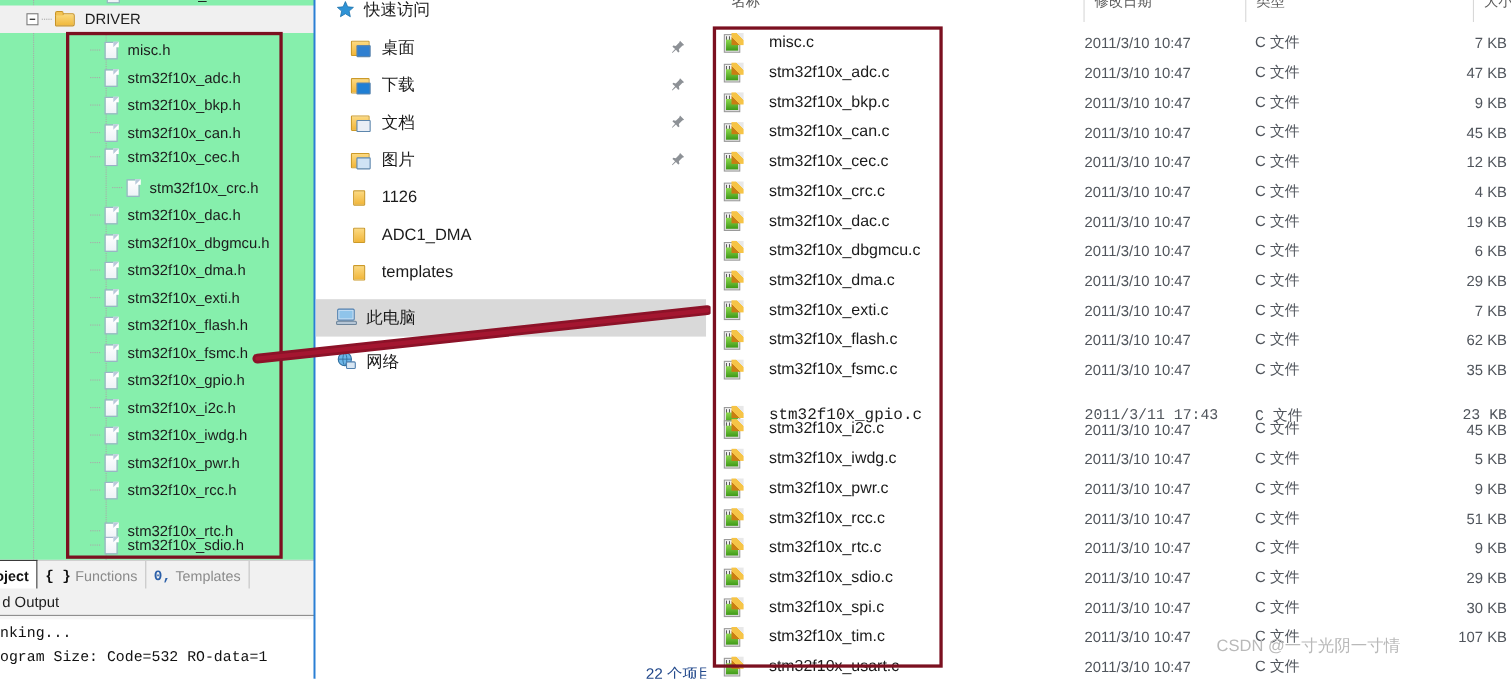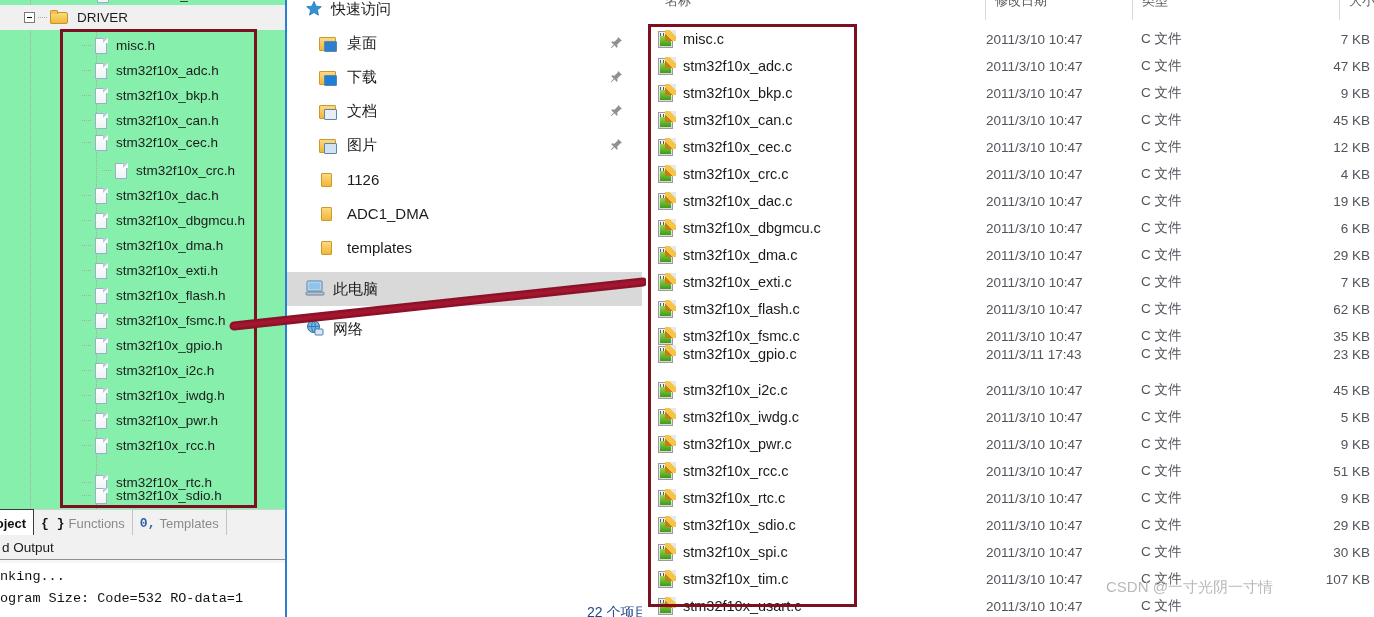--- a/index.html
+++ b/index.html
@@ -162,21 +162,21 @@
   }
   .cfile-ic .bars{
     position:absolute;left:2px;top:2px;width:10px;height:4px;
     background:repeating-linear-gradient(90deg,#5b5b5b 0 1px,transparent 1px 3px);
   }
   .cfile-ic .pen{
     position:absolute;right:-1px;top:-1px;width:11px;height:11px;
     background:linear-gradient(45deg,#c97e12 0 35%,#f6c447 35% 70%,#e8e8e8 70% 100%);
     transform:rotate(0deg);
   }
-  .fname{font-size:14.5px;color:#1b1b1b;margin-left:8px;text-align:center;}
+  .fname{font-size:14.5px;color:#1b1b1b;margin-left:24px;text-align:center;}
   .fdate{position:absolute;left:341px;font-size:13.5px;color:#50555c;}
   .ftype{position:absolute;left:496px;font-size:13.5px;color:#50555c;}
   .fsize{position:absolute;left:600px;width:125px;text-align:right;font-size:13.5px;color:#50555c;}
 
   
   .redbox{position:absolute;border:3px solid #7b1020;box-sizing:border-box;pointer-events:none;}
   #redbox-left{left:60px;top:29px;width:197px;height:479px;}
   #redbox-right{left:648px;top:24px;width:209px;height:583px;}
   #red-arrow{
     position:absolute;left:228px;top:272px;width:418px;height:62px;pointer-events:none;
@@ -597,21 +597,21 @@
         <span class="pg"></span>
         <span class="bars"></span>
         <span class="grn"></span>
         <span class="pen"></span>
       </span>
       <span class="fname">stm32f10x_fsmc.c</span>
       <span class="fdate">2011/3/10 10:47</span>
       <span class="ftype">C 文件</span>
       <span class="fsize">35 KB</span>
     </div>
-    <div class="frow" style="top: 340px;">
+    <div class="frow" style="top: 364px; font-family: Liberation Mono, monospace;">
       <span style="display:inline-block;width:13px"></span>
       <span class="cfile-ic">
         <span class="pg"></span>
         <span class="bars"></span>
         <span class="grn"></span>
         <span class="pen"></span>
       </span>
       <span class="fname">stm32f10x_gpio.c</span>
       <span class="fdate">2011/3/11 17:43</span>
       <span class="ftype">C 文件</span>

